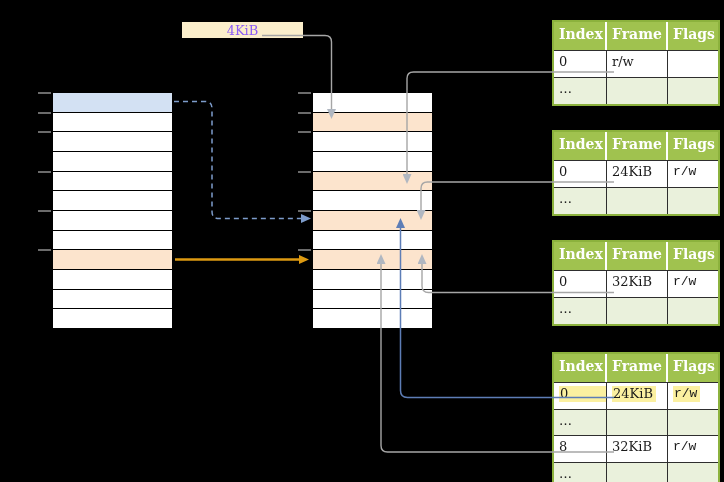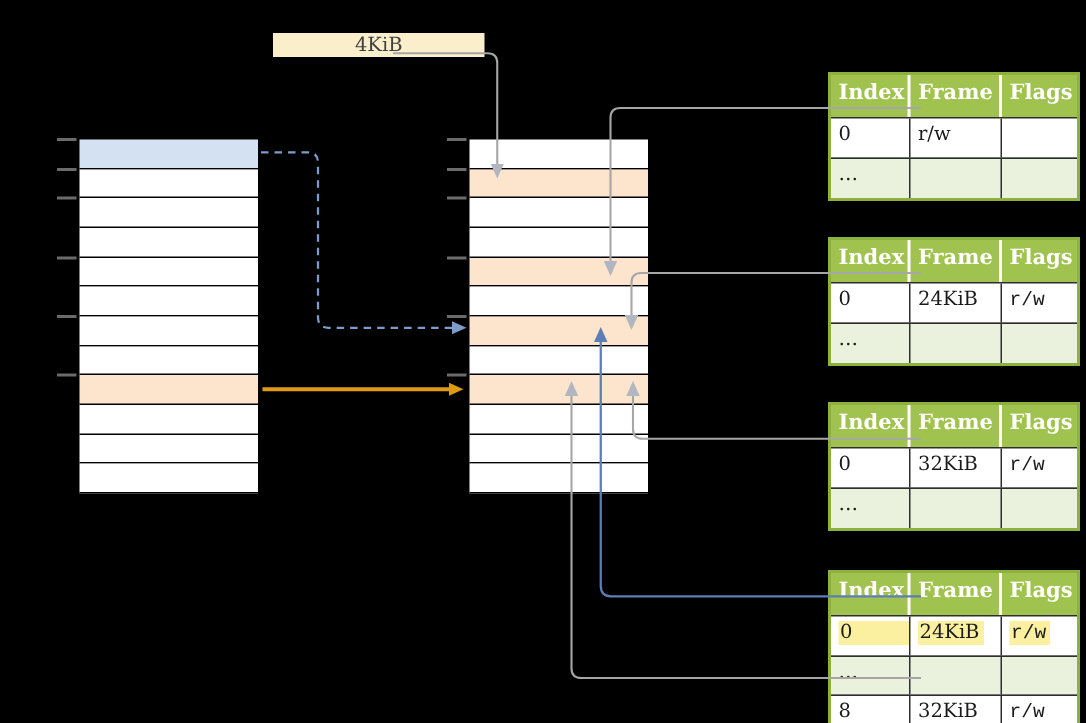--- a/index.html
+++ b/index.html
@@ -3,43 +3,42 @@
 <meta charset="utf-8">
 <style>
   html,body{margin:0;padding:0;background:#000;}
   .canvas{
     position:relative;width:724px;height:482px;overflow:hidden;
     background:var(--background,#000);
     font-family:"DejaVu Serif","Liberation Serif",serif;
   }
   
   .size-box{
-    position:absolute;left:182px;top:22px;width:141px;height:16px;
+    position:absolute;left:182px;top:22px;width:121px;height:16px;
     background:var(--memory_box_fill);
     display:flex;align-items:center;justify-content:center;
-    font-size:13px;color:#404040;
+    font-size:13px;color:#8b5cf6;
   }
   
   .memcol{
     position:absolute;top:92px;width:121px;height:238px;
     border:1px solid #000;box-sizing:border-box;
     display:flex;flex-direction:column;
   }
   .mrow{flex:1;border-bottom:1px solid #000;}
   .mrow:last-child{border-bottom:none;}
   .tick{
     position:absolute;left:-15px;width:13px;height:2px;
     background:var(--tick_color);
   }
   
   .pt{
     position:absolute;left:552px;width:168px;
     border:2px solid var(--table_border);box-sizing:border-box;
     background:transparent;
-    margin-top:28px;
   }
   .pt-header{display:flex;height:28px;background:var(--table_header_bg);}
   .pt-hcell{
     box-sizing:border-box;color:var(--table_header_text);
     font-weight:bold;font-size:14px;padding:4px 0 0 5px;
     border-right:2px solid #fff;overflow:hidden;
   }
   .pt-hcell:nth-child(1){width:53px;}
   .pt-hcell:nth-child(2){width:61px;}
   .pt-hcell:nth-child(3){width:50px;border-right:none;border-radius:11px;}

